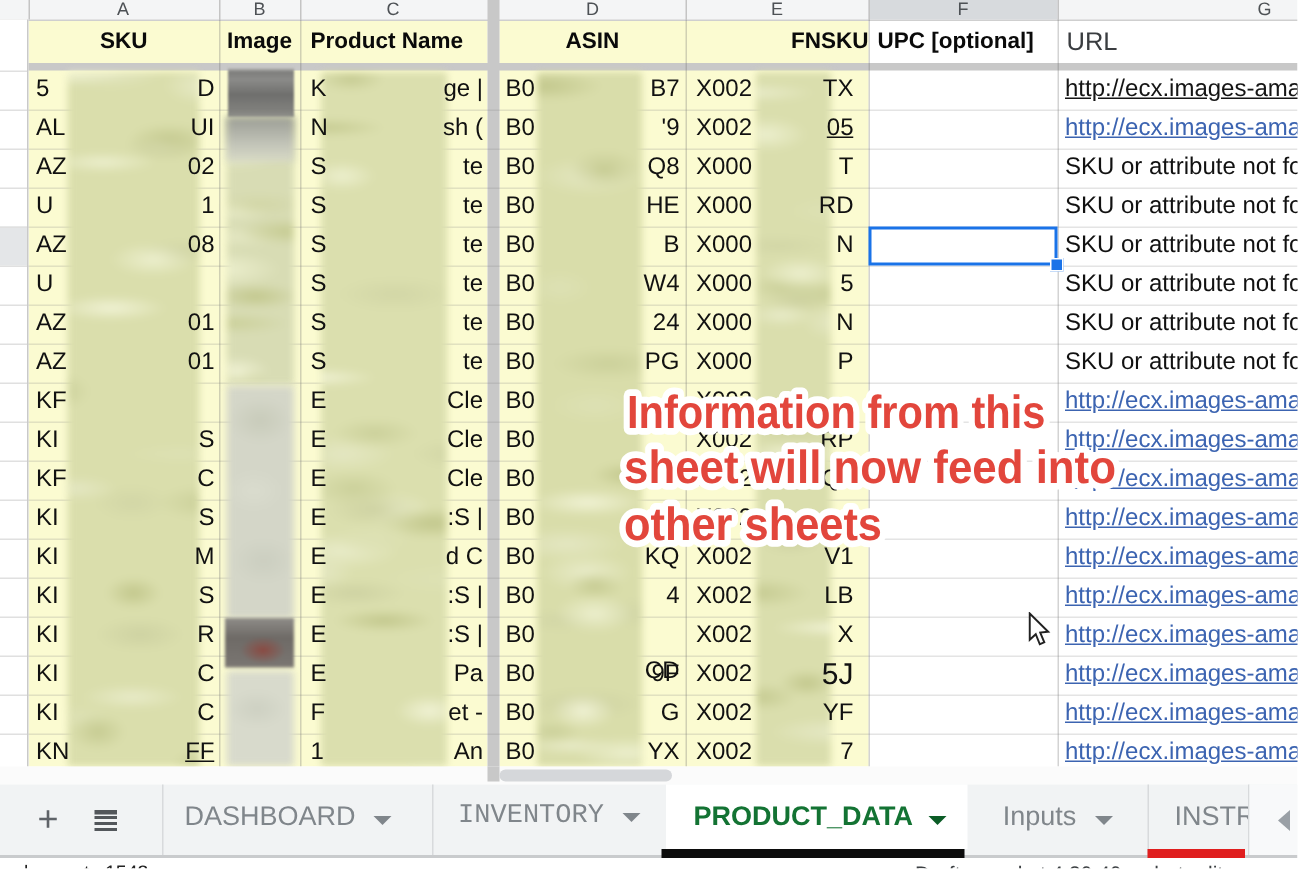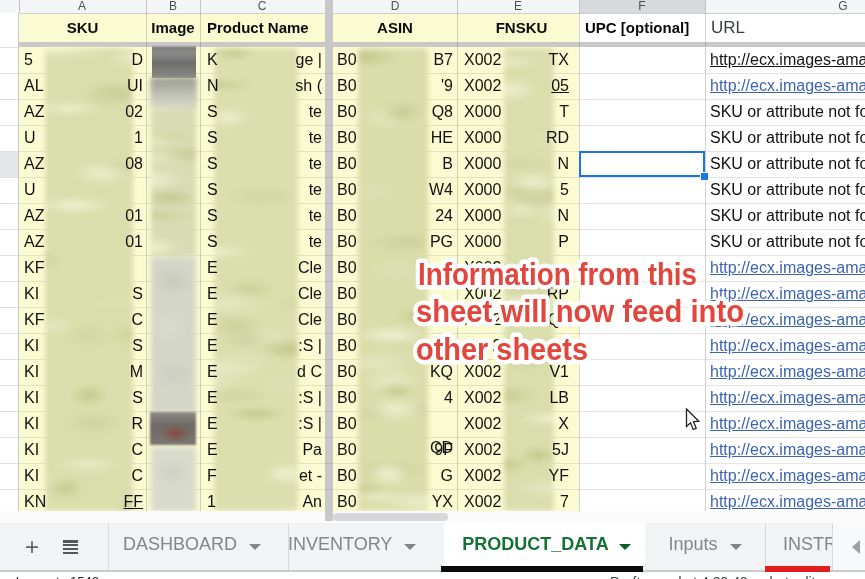--- a/index.html
+++ b/index.html
@@ -24,21 +24,21 @@
 <div class="abs" style="left:19px;top:0;width:1px;height:13px;background:#c4c4c4;"></div>
 <div class="abs" style="left:146px;top:0;width:1px;height:13px;background:#c4c4c4;"></div>
 <div class="abs" style="left:200px;top:0;width:1px;height:13px;background:#c4c4c4;"></div>
 <div class="abs" style="left:457px;top:0;width:1px;height:13px;background:#c4c4c4;"></div>
 <div class="abs" style="left:579px;top:0;width:1px;height:13px;background:#c4c4c4;"></div>
 <div class="abs" style="left:705px;top:0;width:1px;height:13px;background:#c4c4c4;"></div>
 <div class="abs" style="left:19px;top:13px;width:127px;height:29px;line-height:29px;font-size:15px;color:#0a0a0a;font-weight:bold;text-align:center;white-space:nowrap;">SKU</div>
 <div class="abs" style="left:146px;top:13px;width:54px;height:29px;line-height:29px;font-size:15px;color:#0a0a0a;font-weight:bold;text-align:center;white-space:nowrap;">Image</div>
 <div class="abs" style="left:200px;top:13px;width:125px;height:29px;line-height:29px;font-size:15px;color:#0a0a0a;font-weight:bold;padding-left:7px;box-sizing:border-box;text-align:left;white-space:nowrap;">Product Name</div>
 <div class="abs" style="left:333px;top:13px;width:124px;height:29px;line-height:29px;font-size:15px;color:#0a0a0a;font-weight:bold;text-align:center;white-space:nowrap;">ASIN</div>
-<div class="abs" style="left:457px;top:13px;width:122px;height:29px;line-height:29px;font-size:15px;color:#0a0a0a;font-weight:bold;padding-left:7px;box-sizing:border-box;text-align:center;white-space:nowrap;">FNSKU</div>
+<div class="abs" style="left:457px;top:13px;width:122px;height:29px;line-height:29px;font-size:15px;color:#0a0a0a;font-weight:bold;padding-left:7px;box-sizing:border-box;text-align:right;white-space:nowrap;">FNSKU</div>
 <div class="abs" style="left:579px;top:13px;width:126px;height:29px;line-height:29px;font-size:15px;color:#0a0a0a;font-weight:bold;padding-left:6px;box-sizing:border-box;text-align:left;white-space:nowrap;">UPC [optional]</div>
 <div class="abs" style="left:705px;top:13px;width:160px;height:29px;line-height:29px;font-size:17px;color:#3a3d40;padding-left:6px;box-sizing:border-box;text-align:left;white-space:nowrap;">URL</div>
 <div class="abs" style="left:0;top:42px;width:865px;height:5px;background:#c8c8c8;"></div>
 <div class="abs" style="left:325px;top:0;width:8px;height:521px;background:#c8c8c8;"></div>
 <div class="abs" style="left:0;top:13px;width:19px;height:498px;background:#fff;border-right:1px solid #c9c9c9;box-sizing:border-box;"></div>
 <div class="abs" style="left:0;top:151px;width:18px;height:26px;background:#e4e6e8;"></div>
 <div class="abs" style="left:0;top:47px;width:18px;height:1px;background:#e0e0e0;"></div>
 <div class="abs" style="left:0;top:73px;width:18px;height:1px;background:#e0e0e0;"></div>
 <div class="abs" style="left:0;top:99px;width:18px;height:1px;background:#e0e0e0;"></div>
 <div class="abs" style="left:0;top:125px;width:18px;height:1px;background:#e0e0e0;"></div>
@@ -208,21 +208,21 @@
 <div class="cell " style="left:400px;top:411px;height:26px;line-height:26px;font-size:16px;width:53px;text-align:right;margin-top:24px;">CD</div>
 <div class="cell " style="left:464px;top:411px;height:26px;line-height:26px;font-size:16px;">X002</div>
 <div class="cell " style="left:520px;top:411px;height:26px;line-height:26px;font-size:16px;width:49px;text-align:right;">X</div>
 <div class="cell " style="left:24px;top:437px;height:26px;line-height:26px;font-size:16px;">KI</div>
 <div class="cell " style="left:100px;top:437px;height:26px;line-height:26px;font-size:16px;width:43px;text-align:right;">C</div>
 <div class="cell " style="left:207px;top:437px;height:26px;line-height:26px;font-size:16px;">E</div>
 <div class="cell " style="left:256px;top:437px;height:26px;line-height:26px;font-size:16px;width:66px;text-align:right;">Pa</div>
 <div class="cell " style="left:337px;top:437px;height:26px;line-height:26px;font-size:16px;">B0</div>
 <div class="cell " style="left:400px;top:437px;height:26px;line-height:26px;font-size:16px;width:53px;text-align:right;">9F</div>
 <div class="cell " style="left:464px;top:437px;height:26px;line-height:26px;font-size:16px;">X002</div>
-<div class="cell " style="left:520px;top:437px;height:26px;line-height:26px;font-size:16px;width:49px;text-align:right;">5J</div>
+<div class="cell " style="left:520px;top:437px;height:26px;line-height:26px;font-size:20px;width:49px;text-align:right;">5J</div>
 <div class="cell " style="left:24px;top:463px;height:26px;line-height:26px;font-size:16px;">KI</div>
 <div class="cell " style="left:100px;top:463px;height:26px;line-height:26px;font-size:16px;width:43px;text-align:right;">C</div>
 <div class="cell " style="left:207px;top:463px;height:26px;line-height:26px;font-size:16px;">F</div>
 <div class="cell " style="left:256px;top:463px;height:26px;line-height:26px;font-size:16px;width:66px;text-align:right;">et -</div>
 <div class="cell " style="left:337px;top:463px;height:26px;line-height:26px;font-size:16px;">B0</div>
 <div class="cell " style="left:400px;top:463px;height:26px;line-height:26px;font-size:16px;width:53px;text-align:right;">G</div>
 <div class="cell " style="left:464px;top:463px;height:26px;line-height:26px;font-size:16px;">X002</div>
 <div class="cell " style="left:520px;top:463px;height:26px;line-height:26px;font-size:16px;width:49px;text-align:right;">YF</div>
 <div class="cell " style="left:24px;top:489px;height:26px;line-height:26px;font-size:16px;">KN</div>
 <div class="cell " style="left:100px;top:489px;height:26px;line-height:26px;font-size:16px;width:43px;text-align:right;text-decoration:underline;">FF</div>
@@ -271,21 +271,21 @@
 <div class="abs" style="left:833px;top:523px;width:32px;height:47px;background:#f8f9fa;"></div>
 <div class="abs" style="left:444px;top:523px;width:201px;height:43px;background:#ffffff;"></div>
 <div class="abs" style="left:441px;top:566px;width:202px;height:6px;background:#0c0c0c;"></div>
 <div class="abs" style="left:765px;top:566px;width:65px;height:6px;background:#e01e1e;"></div>
 <div class="abs" style="left:21px;top:536px;width:22px;height:22px;font-size:24px;line-height:22px;color:#5f6368;text-align:center;">+</div>
 <div class="abs" style="left:62.5px;top:540.3px;width:15.5px;height:2.3px;background:#53575b;"></div>
 <div class="abs" style="left:62.5px;top:544.0999999999999px;width:15.5px;height:2.3px;background:#53575b;"></div>
 <div class="abs" style="left:62.5px;top:547.9px;width:15.5px;height:2.3px;background:#53575b;"></div>
 <div class="abs" style="left:62.5px;top:551.6999999999999px;width:15.5px;height:2.3px;background:#53575b;"></div>
 <div class="abs" style="left:102px;top:523px;width:180px;height:43px;line-height:43px;text-align:center;font-size:18px;color:#80868b;"><span>DASHBOARD</span><span style="display:inline-block;width:0;height:0;border-left:6px solid transparent;border-right:6px solid transparent;border-top:6px solid #80868b;margin-left:12px;"></span></div>
-<div class="abs" style="left:288px;top:523px;width:156px;height:43px;line-height:43px;font-size:18px;color:#80868b;"><span>INVENTORY</span><span style="display:inline-block;width:0;height:0;border-left:6px solid transparent;border-right:6px solid transparent;border-top:6px solid #80868b;margin-left:12px;"></span></div>
+<div class="abs" style="left:288px;top:523px;width:156px;height:43px;line-height:43px;text-align:center;font-size:18px;color:#80868b;font-family:Liberation Mono, monospace;"><span>INVENTORY</span><span style="display:inline-block;width:0;height:0;border-left:6px solid transparent;border-right:6px solid transparent;border-top:6px solid #80868b;margin-left:12px;"></span></div>
 <div class="abs" style="left:446px;top:523px;width:201px;height:43px;line-height:43px;text-align:center;font-size:18px;font-weight:bold;color:#137333;"><span>PRODUCT_DATA</span><span style="display:inline-block;width:0;height:0;border-left:6px solid transparent;border-right:6px solid transparent;border-top:6px solid #0b5c26;margin-left:10px;"></span></div>
 <div class="abs" style="left:645px;top:523px;width:120px;height:43px;line-height:43px;text-align:center;font-size:18px;color:#80868b;"><span>Inputs</span><span style="display:inline-block;width:0;height:0;border-left:6px solid transparent;border-right:6px solid transparent;border-top:6px solid #80868b;margin-left:12px;"></span></div>
 <div class="abs" style="left:765px;top:523px;width:67px;height:43px;line-height:43px;font-size:18px;color:#80868b;overflow:hidden;padding-left:18px;box-sizing:border-box;">INSTRUCTIONS</div>
 <div class="abs" style="left:852px;top:540px;width:0;height:0;border-top:7px solid transparent;border-bottom:7px solid transparent;border-right:8px solid #9aa0a6;"></div>
 <div class="abs" style="left:0;top:572px;width:865px;height:7px;background:#fff;"></div>
 <div class="abs" style="left:610px;top:574px;width:255px;height:5px;overflow:hidden;font-size:14px;color:#3c4043;">Draft saved at 4:39:49 — but edit</div>
 <div class="abs" style="left:16px;top:574px;width:8px;height:5px;overflow:hidden;font-size:13px;color:#222;">l</div>
 <div class="abs" style="left:56px;top:574px;width:10px;height:5px;overflow:hidden;font-size:13px;color:#222;">t</div>
 <div class="abs" style="left:70px;top:574px;width:40px;height:5px;overflow:hidden;font-size:13px;color:#222;">1543</div>
 <svg class="abs" style="left:685px;top:408px;" width="18" height="26" viewBox="0 0 18 26">

